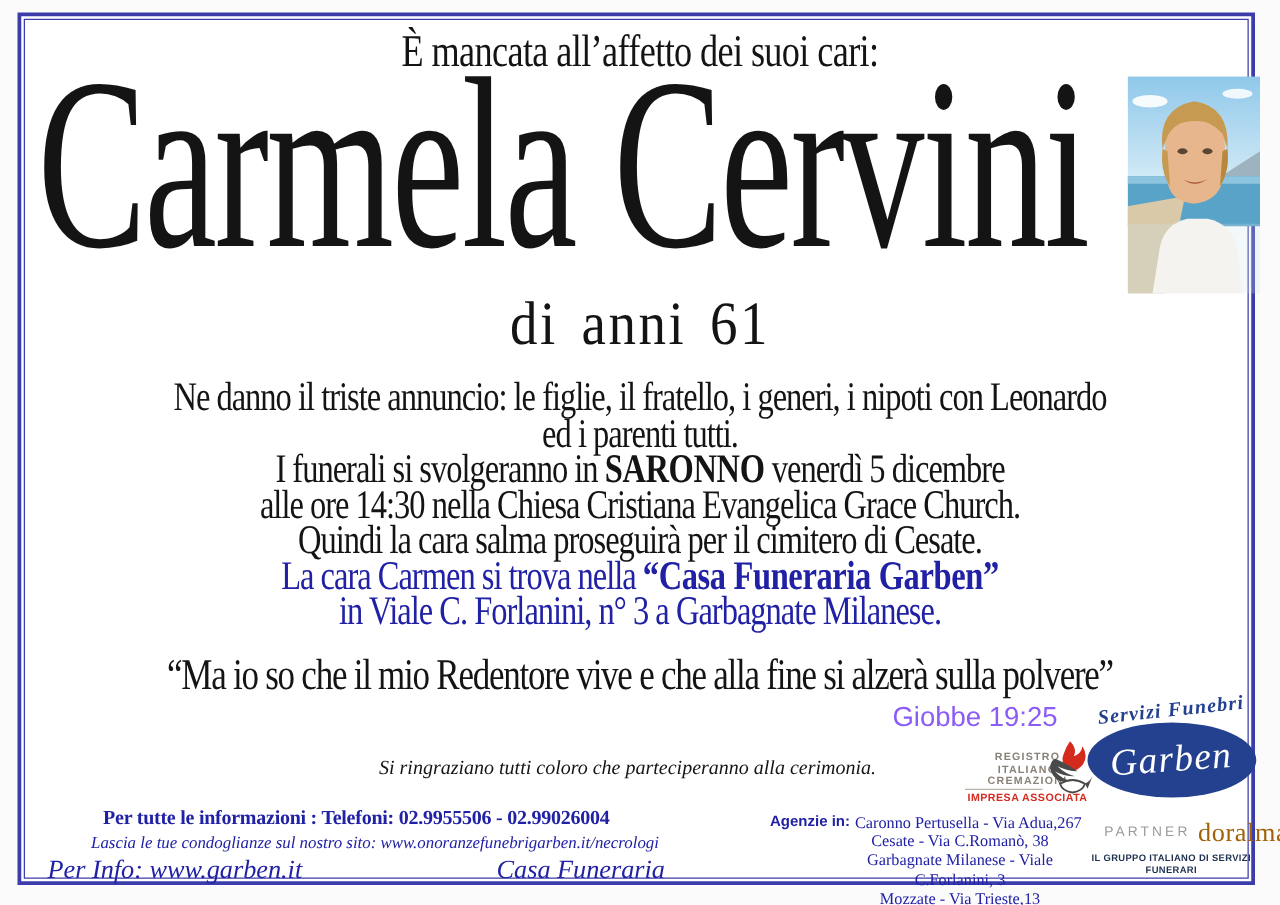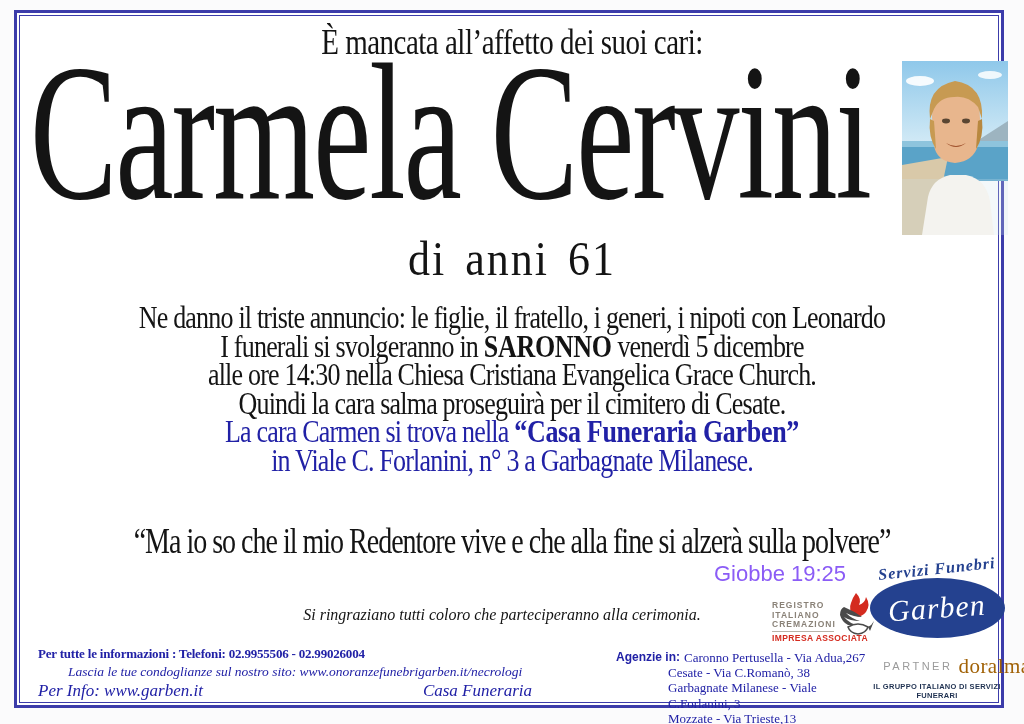--- a/index.html
+++ b/index.html
@@ -10,43 +10,43 @@
   }
   
   .frame{
     position:absolute;left:14px;top:10px;width:990px;height:698px;
     border:3px solid #3c3caa;background:#ffffff;box-sizing:border-box;
   }
   .frame-inner{
     position:absolute;left:2px;top:2px;right:2px;bottom:2px;
     border:1px solid #3c3caa;
   }
-  .abs{position:absolute;}
+  .abs{position:absolute;text-align:center;}
   .ctr{left:0;width:1024px;text-align:center;}
   .vs{display:inline-block;transform:scaleY(1.25);transform-origin:50% 58%;}
   .vs-sm{display:inline-block;transform:scaleY(1.12);transform-origin:50% 58%;}
 
   .intro{top:26px;font-size:29px;letter-spacing:-0.5px;}
   .name-wrap{top:36px;left:0;width:900px;text-align:center;line-height:150px;white-space:nowrap;}
   .name-text{display:inline-block;font-size:135px;letter-spacing:-2px;transform:scale(0.97,1.45);transform-origin:50% 18%;}
   .age{top:234px;font-size:44px;letter-spacing:2px;word-spacing:6px;}
 
   .announce{top:305px;font-size:26px;line-height:28.5px;letter-spacing:-0.8px;}
   .announce .blue{color:#2121a6;}
   .announce b{letter-spacing:-0.3px;}
 
   .quote{top:526px;font-size:28px;letter-spacing:-1px;}
   .giobbe{left:690px;top:561px;width:180px;text-align:center;
           font-family:"Liberation Sans",sans-serif;font-size:22px;color:#8b5cf6;}
   .thanks{top:606px;left:0;width:1004px;text-align:center;font-style:italic;font-size:16px;}
 
   .footer-left{left:38px;top:646px;width:494px;color:#2121a6;}
-  .footer-left .tel{font-weight:bold;font-size:13px;letter-spacing:-0.2px;white-space:nowrap;}
+  .footer-left .tel{font-weight:bold;font-size:16px;letter-spacing:-0.2px;white-space:nowrap;}
   .footer-left .cond{font-style:italic;font-size:13.5px;padding-left:30px;margin-top:2px;white-space:nowrap;}
-  .footer-left .row3{display:flex;justify-content:space-between;font-style:italic;font-size:17px;margin-top:1px;}
+  .footer-left .row3{display:flex;justify-content:space-between;font-style:italic;font-size:21px;margin-top:1px;}
 
   .agencies{left:616px;top:650px;width:252px;color:#2121a6;font-size:13px;line-height:15.2px;}
   .agencies .lbl{font-weight:bold;font-family:"Liberation Sans",sans-serif;font-size:12px;}
   .agencies .indent{padding-left:52px;}
   .agencies .first{display:flex;gap:4px;white-space:nowrap;}
 
   
   .registro{left:772px;top:601px;width:100px;height:52px;}
   .registro .rtxt{font-family:"Liberation Sans",sans-serif;font-size:8.5px;font-weight:bold;
                   letter-spacing:1px;color:#8a8278;line-height:9.5px;}
@@ -117,20 +117,21 @@
     <path d="M44 82 Q54 90 64 82 Q54 88 44 82Z" fill="#a0522d"></path>
   </svg>
 </div>
 
 <div class="abs ctr age">
   <span class="vs-sm">di anni 61</span>
 </div>
 
 <div class="abs ctr announce">
   <div><span class="vs">Ne danno il triste annuncio: le figlie, il fratello, i generi, i nipoti con Leonardo</span></div>
+  <div><span class="vs">ed i parenti tutti.</span></div>
   <div><span class="vs"><span>I funerali si svolgeranno in </span><b>SARONNO</b><span> venerdì 5 dicembre</span></span></div>
   <div><span class="vs">alle ore 14:30 nella Chiesa Cristiana Evangelica Grace Church.</span></div>
   <div><span class="vs">Quindi la cara salma proseguirà per il cimitero di Cesate.</span></div>
   <div class="blue"><span class="vs"><span>La cara Carmen si trova nella </span><b>“Casa Funeraria Garben”</b></span></div>
   <div class="blue"><span class="vs">in Viale C. Forlanini, n° 3 a Garbagnate Milanese.</span></div>
 </div>
 
 <div class="abs ctr quote">
   <span class="vs">“Ma io so che il mio Redentore vive e che alla fine si alzerà sulla polvere”</span>
 </div>

